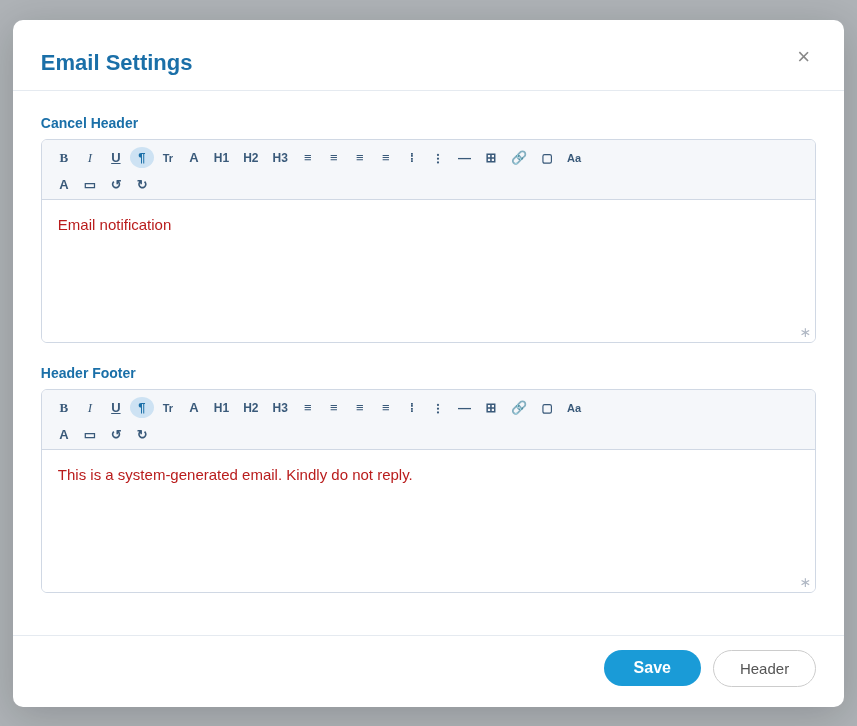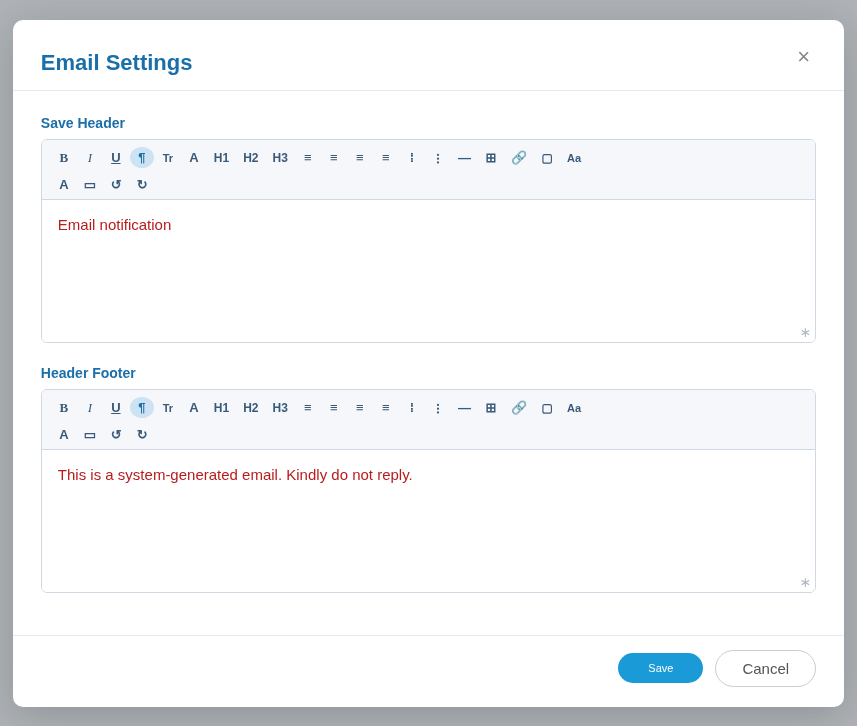--- a/index.html
+++ b/index.html
@@ -131,22 +131,22 @@
       padding: 14px 28px 20px 28px;
       gap: 12px;
       border-top: 1.5px solid #e5eaf0;
     }
     .btn-save {
       background: #1a9bd7;
       color: #fff;
       border: none;
       border-radius: 22px;
       padding: 9px 30px;
-      font-size: 11px;
-      font-weight: 400;
+      font-size: 16px;
+      font-weight: 700;
       cursor: pointer;
       transition: background 0.15s;
     }
     .btn-cancel {
       background: #fff;
       color: #555;
       border: 1.5px solid #ccc;
       border-radius: 22px;
       padding: 9px 26px;
       font-size: 15px;
@@ -164,21 +164,21 @@
 
 <div class="modal-overlay">
   <div class="modal">
     <div class="modal-header">
       <span class="modal-title">Email Settings</span>
       <button class="close-btn">×</button>
     </div>
 
     <div class="modal-body">
 
-      <div class="section-label">Save Header</div>
+      <div class="section-label">Cancel Header</div>
       <div class="editor-box">
         <div class="toolbar">
           <div class="toolbar-row">
             <button class="toolbar-btn tb-bold" title="Bold">B</button>
             <button class="toolbar-btn tb-italic" title="Italic">I</button>
             <button class="toolbar-btn tb-underline" title="Underline">U</button>
             <button class="toolbar-btn active" title="Paragraph" style="border-radius:50%;background:#cde2f3;">¶</button>
             <button class="toolbar-btn" title="Format" style="font-size:11px;">Tr</button>
             <button class="toolbar-btn" title="Font">A</button>
             <button class="toolbar-btn" title="H1" style="font-size:12px;">H1</button>
@@ -243,16 +243,16 @@
         </div>
         <textarea class="editor-content" rows="4" style="">This is a system-generated email. Kindly do not reply.</textarea>
         <div class="editor-resize">
           <span class="resize-icon">∗</span>
         </div>
       </div>
     </div>
 
     <div class="modal-footer">
       <button class="btn-save">Save</button>
-      <button class="btn-cancel">Cancel</button>
+      <button class="btn-cancel">Header</button>
     </div>
   </div>
 </div>
 
 </body></html>

